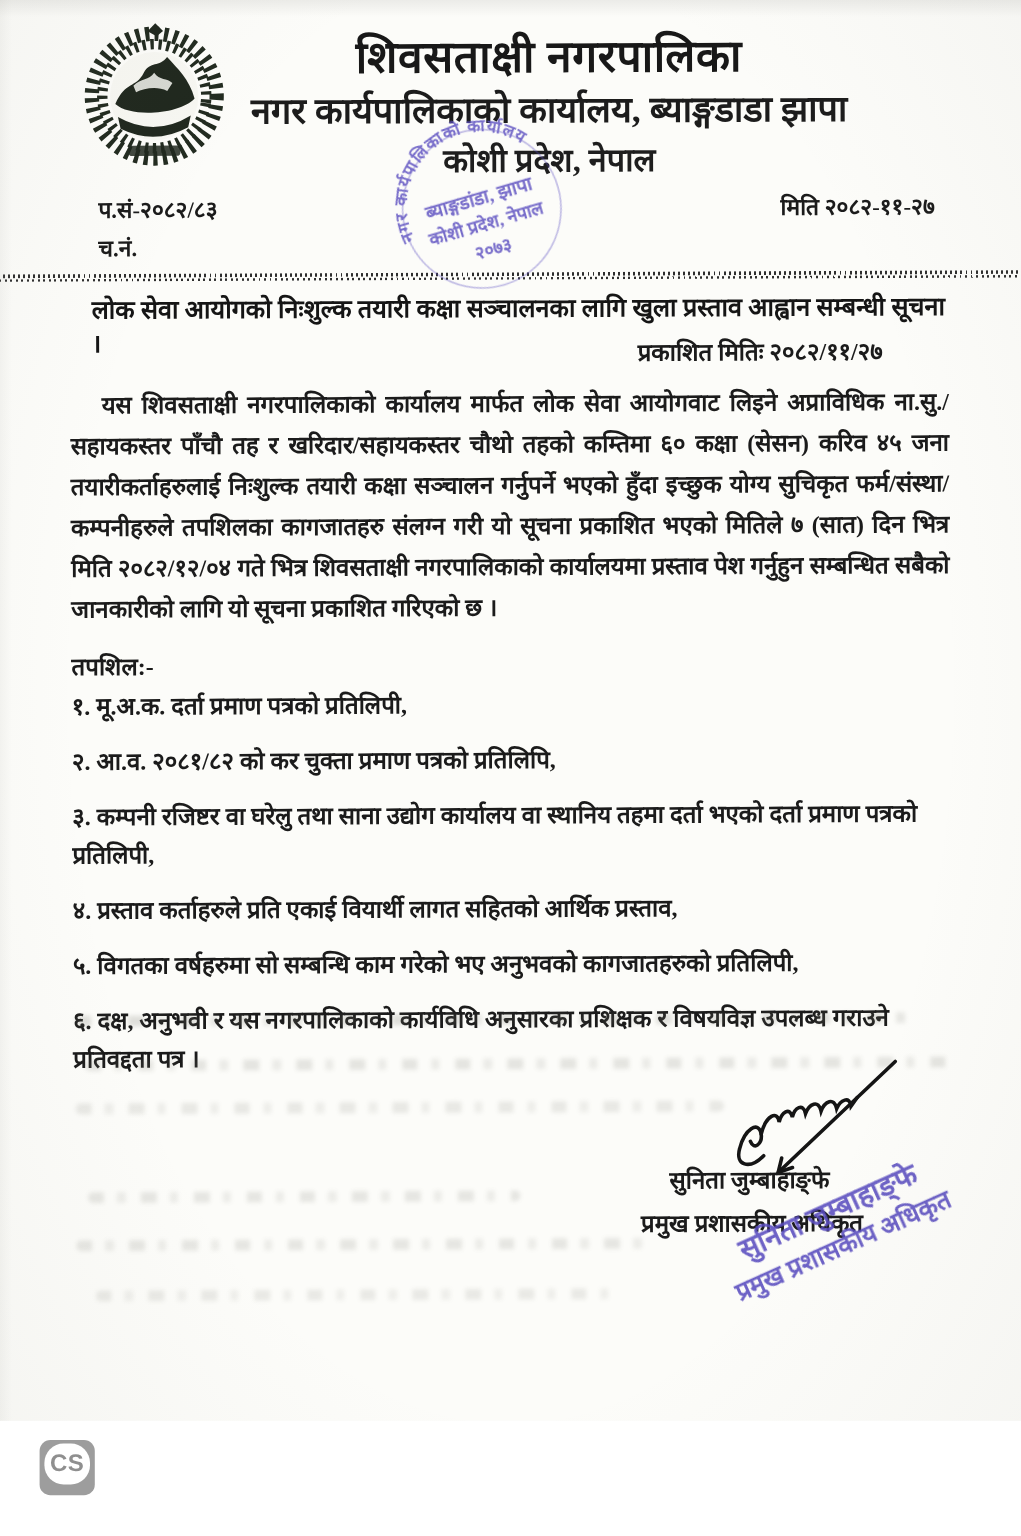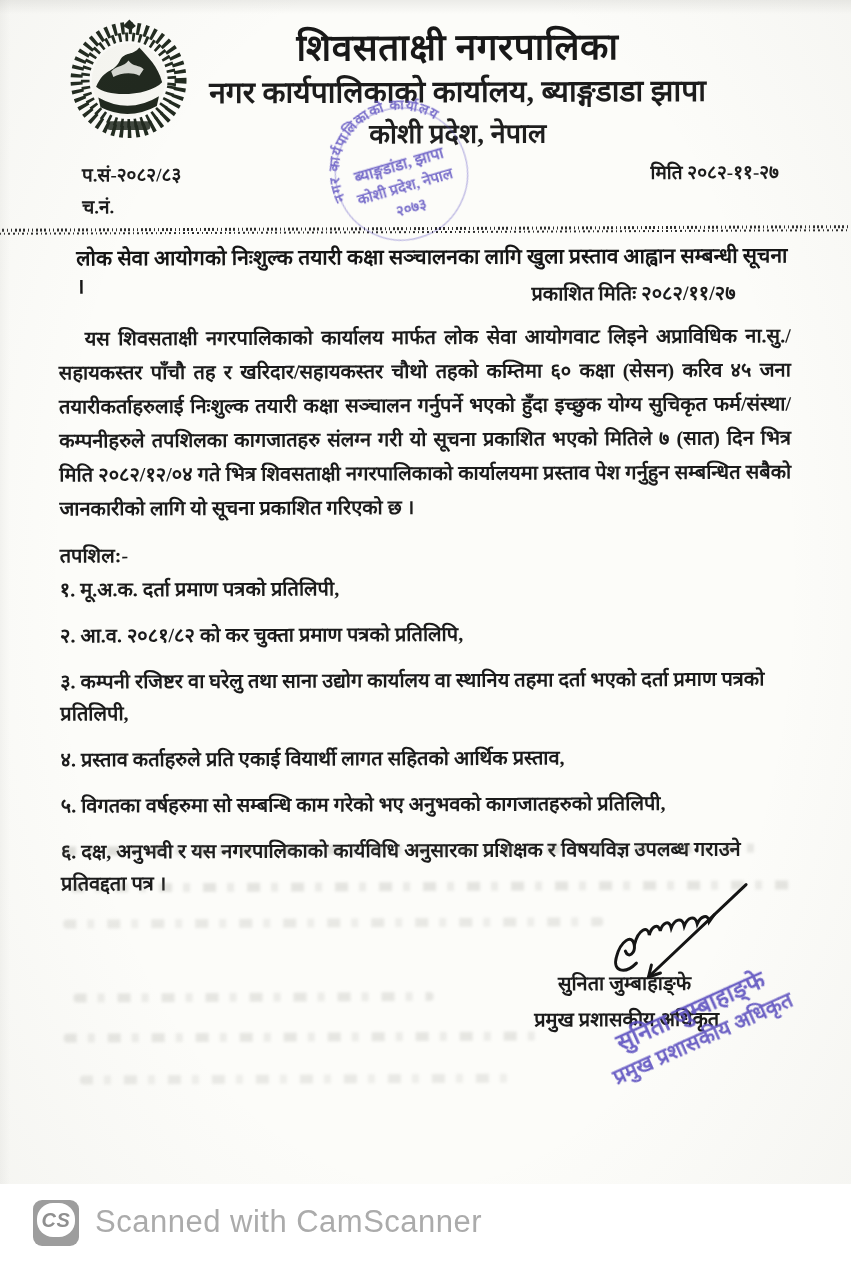--- a/index.html
+++ b/index.html
@@ -125,21 +125,21 @@
   .cs-badge {
     position:absolute; left:33px; top:16px; width:46px; height:46px;
     border-radius:9px; background:#9d9d9d;
     display:flex; align-items:center; justify-content:center;
   }
   .cs-badge .inner {
     width:38px; height:34px; margin-top:-6px;
     background:#ffffff; border-radius:16px;
     display:flex; align-items:center; justify-content:center;
     font-family:"Liberation Sans",sans-serif;
-    font-size:20px; font-weight:700; color:#8f8f8f; letter-spacing:.5px;font-style:italic;
+    font-size:20px; font-weight:700; color:#8f8f8f; letter-spacing:.5px;
   }
   .footer-text {
     position:absolute; left:95px; top:20px;
     font-family:"Liberation Sans",sans-serif;
     font-size:31px; color:#ababab; letter-spacing:.5px;
   }
 </style>
 </head>
 <body>
 
@@ -220,15 +220,14 @@
         <div class="l2">प्रमुख प्रशासकीय अधिकृत</div>
       </div>
     </div>
 
   </div>
 
   <div class="footer">
     <div class="cs-badge">
       <div class="inner">CS</div>
     </div>
-    <div class="footer-text">Scanned with CamScanner</div>
   </div>
 </div>
 
 </body></html>

